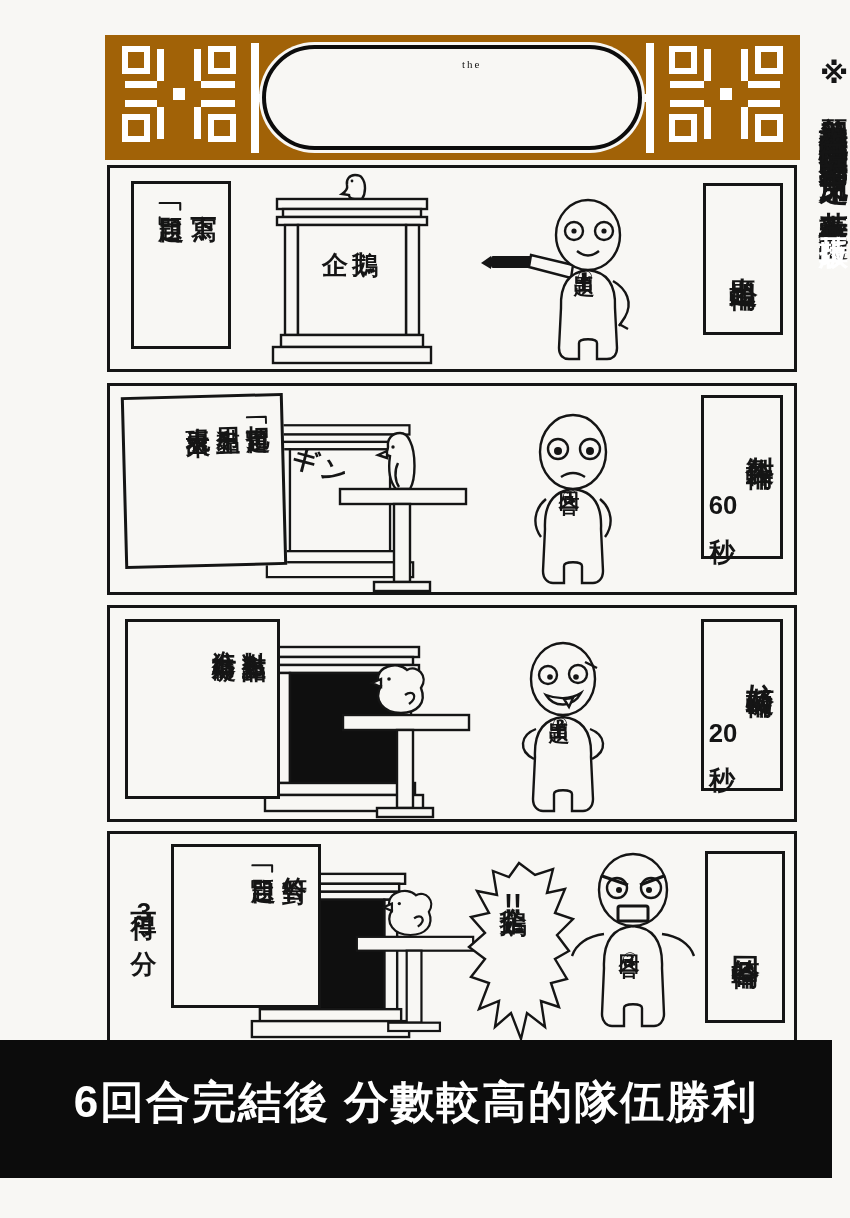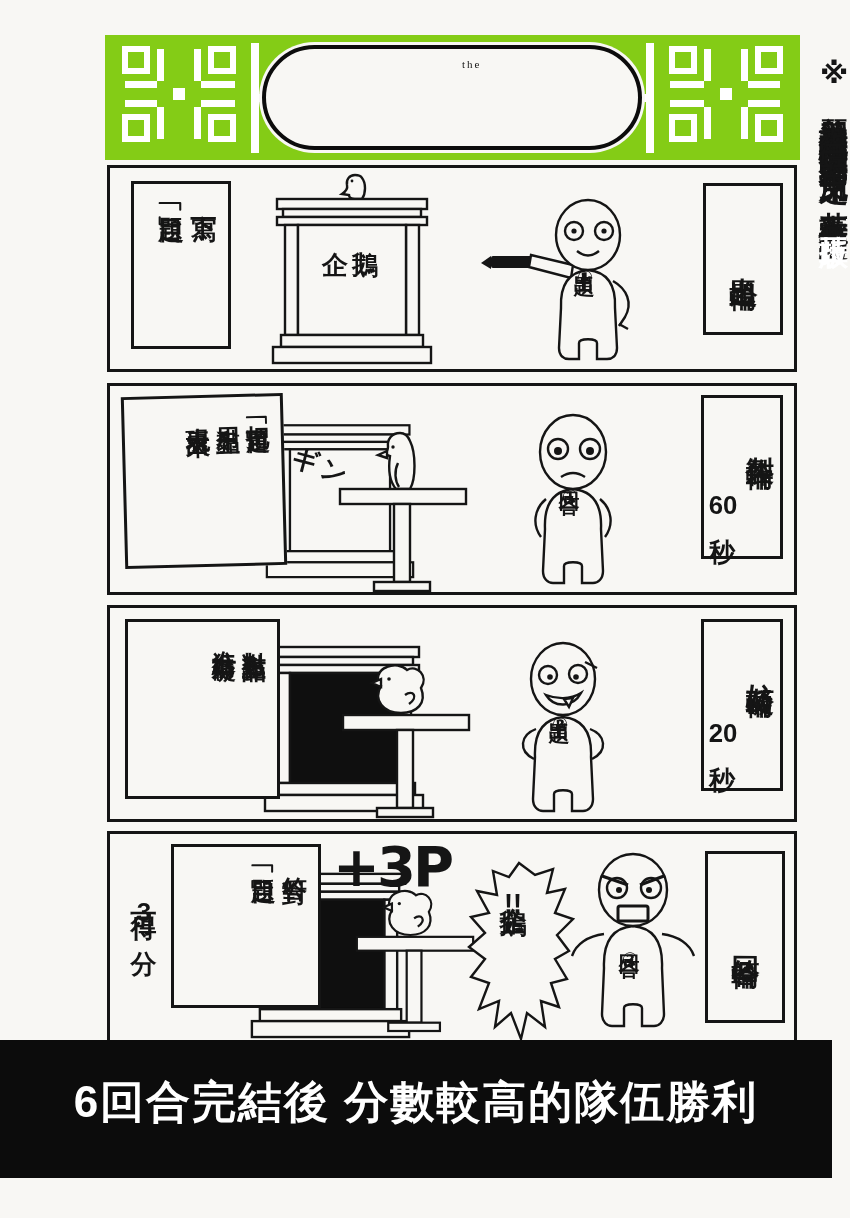--- a/index.html
+++ b/index.html
@@ -1,21 +1,21 @@
 <!DOCTYPE html>
 <html><head>
 <meta charset="utf-8">
 <style>
   * { margin:0; padding:0; box-sizing:border-box; }
   html,body { width:850px; height:1218px; }
   body { font-family:"Liberation Sans","DejaVu Sans",sans-serif; background:#f8f7f4; color:#151515; position:relative; overflow:hidden; }
   .page { position:absolute; inset:0; }
 
   
-  .banner { position:absolute; left:105px; top:35px; width:695px; height:125px; background:#84cc16; }
+  .banner { position:absolute; left:105px; top:35px; width:695px; height:125px; background:#a16207; }
   .deco { position:absolute; top:8px; width:160px; height:110px; }
   .deco-left  { left:8px; }
   .deco-right { right:8px; transform:scaleX(-1); }
   .pill { position:absolute; left:157px; top:10px; width:380px; height:105px; background:#f8f7f4;
           border:4px solid #0c0c0c; border-radius:56px; display:flex; align-items:center; justify-content:center; z-index:2;
           box-shadow:0 0 0 3px #f8f7f4; }
   .pill .title { font-size:46px; font-weight:800; letter-spacing:2px; }
   .pill .ruby { position:absolute; left:196px; top:9px; font-size:11px; font-family:"Liberation Serif","DejaVu Serif",serif; letter-spacing:2px; }
 
   
@@ -260,21 +260,20 @@
       <rect class="sh" x="14" y="54" width="13" height="110"></rect>
       <rect class="sh" x="135" y="54" width="13" height="110"></rect>
       <rect class="dk" x="27" y="54" width="108" height="110"></rect>
       <rect class="sh" x="10" y="164" width="142" height="12"></rect>
       <rect class="sh" x="2" y="176" width="158" height="16"></rect>
     </svg>
     <div class="vcap" style="left:61px; top:10px; width:150px; height:164px; font-size:25px;">答對
 「題目」</div>
     <div class="vplain" style="left:17px; top:57px; height:140px; font-size:26px;">可得3分</div>
 
-    <div class="bonus" style="left:223px; top:0px;">+3P</div>
 
     <svg style="position:absolute; left:245px; top:17px;" width="120" height="192" viewBox="0 0 130 186">
       <path class="sh" d="M46,34 c-9,3 -12,13 -6,19 c-8,14 2,27 20,27 c16,0 26,-10 20,-25 c8,-12 -4,-24 -14,-18 c-5,-5 -13,-6 -20,-3 z"></path>
       <polygon class="sh" points="40,46 31,50 40,54"></polygon>
       <circle class="ink" cx="48" cy="46" r="1.8"></circle>
       <path class="ln" d="M64,62 c8,-6 14,2 4,9"></path>
       <rect class="sh" x="2" y="82" width="126" height="15"></rect>
       <rect class="sh" x="56" y="97" width="16" height="78"></rect>
       <rect class="sh" x="36" y="175" width="56" height="9"></rect>
     </svg>

